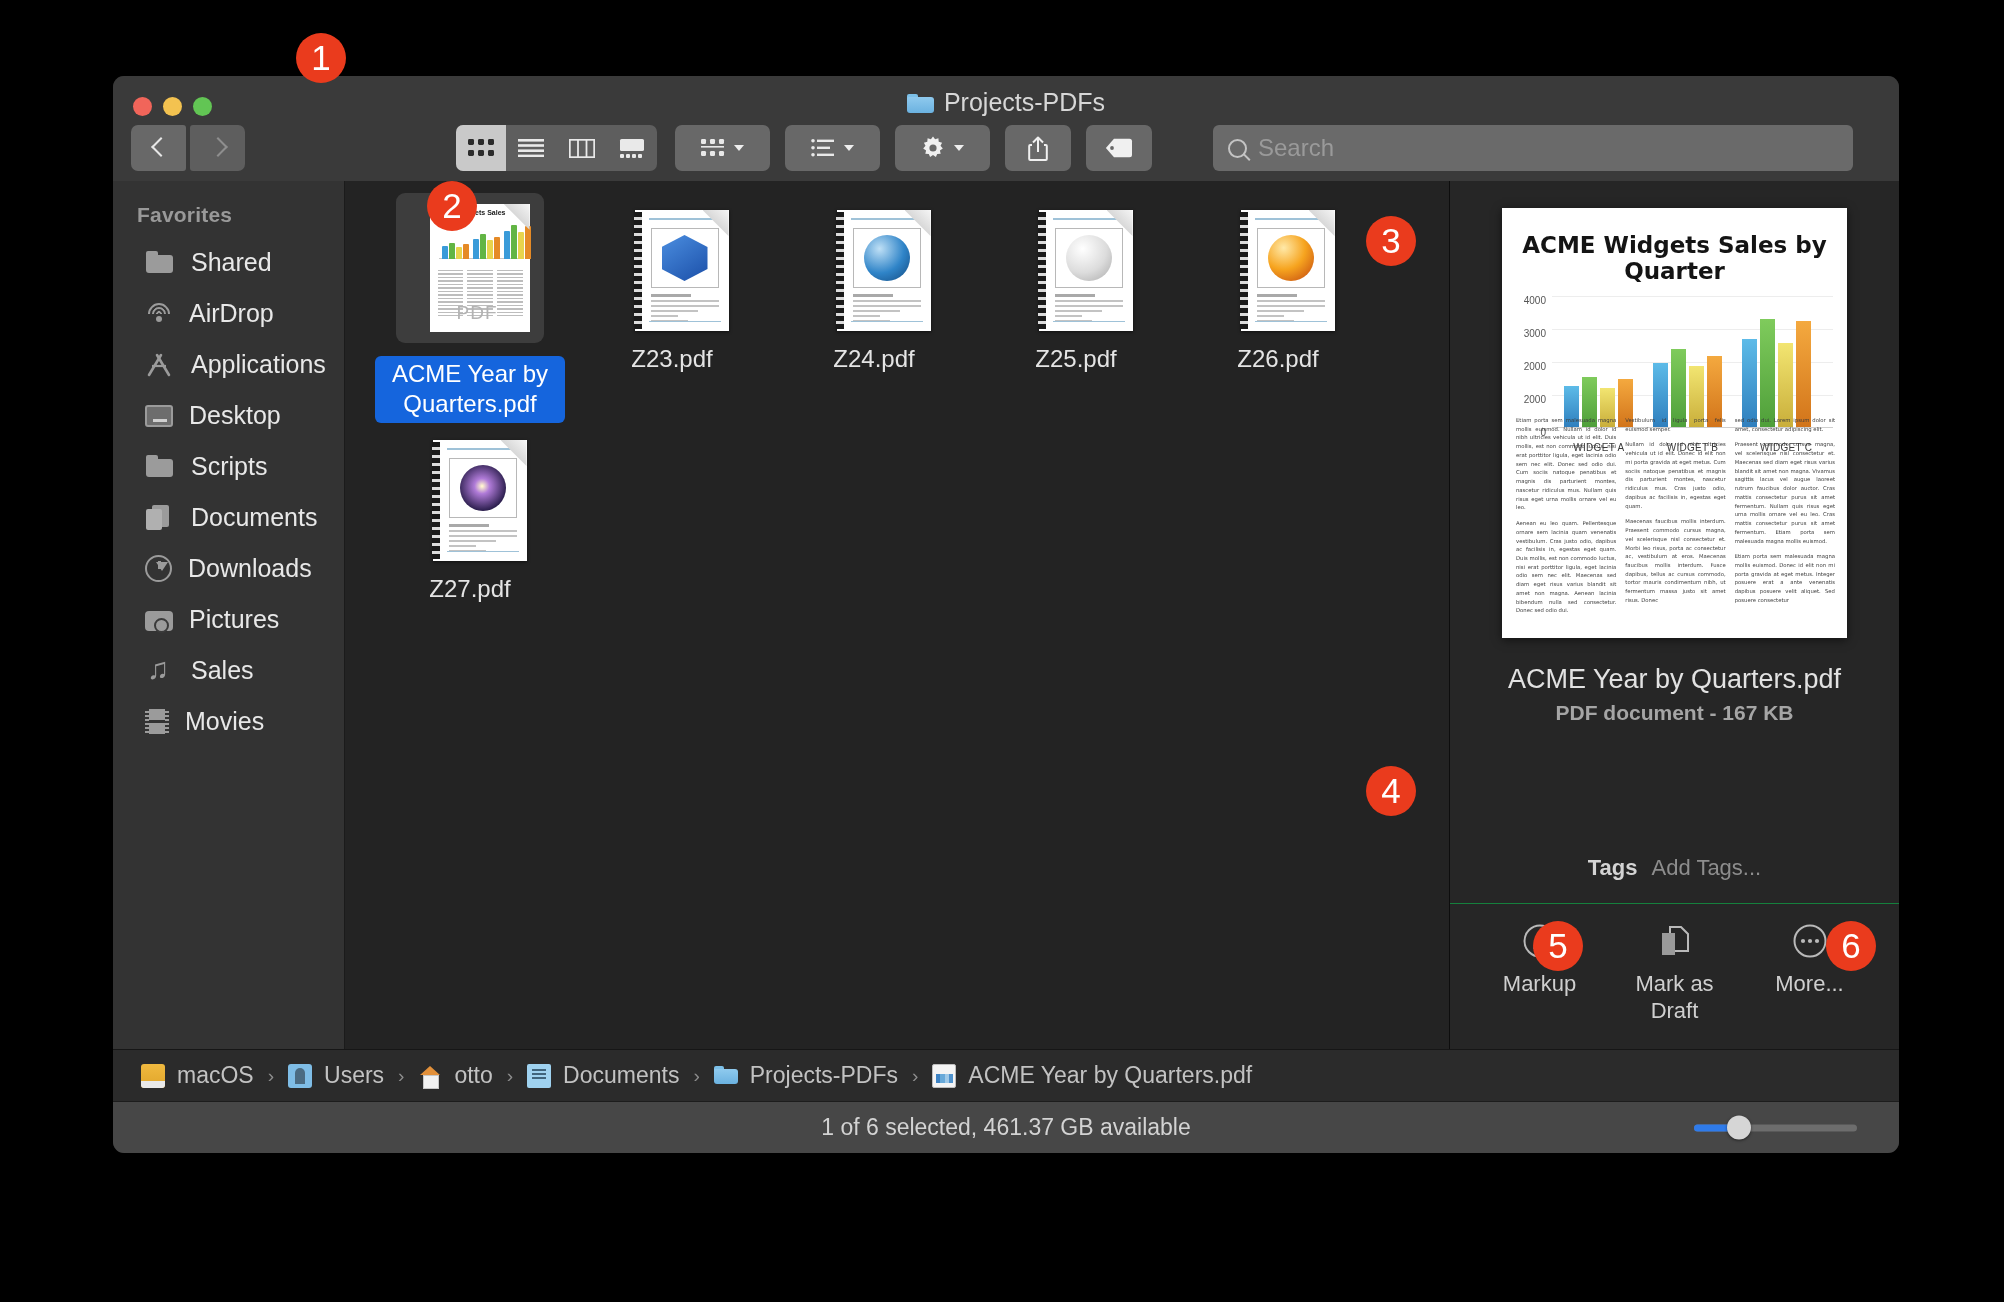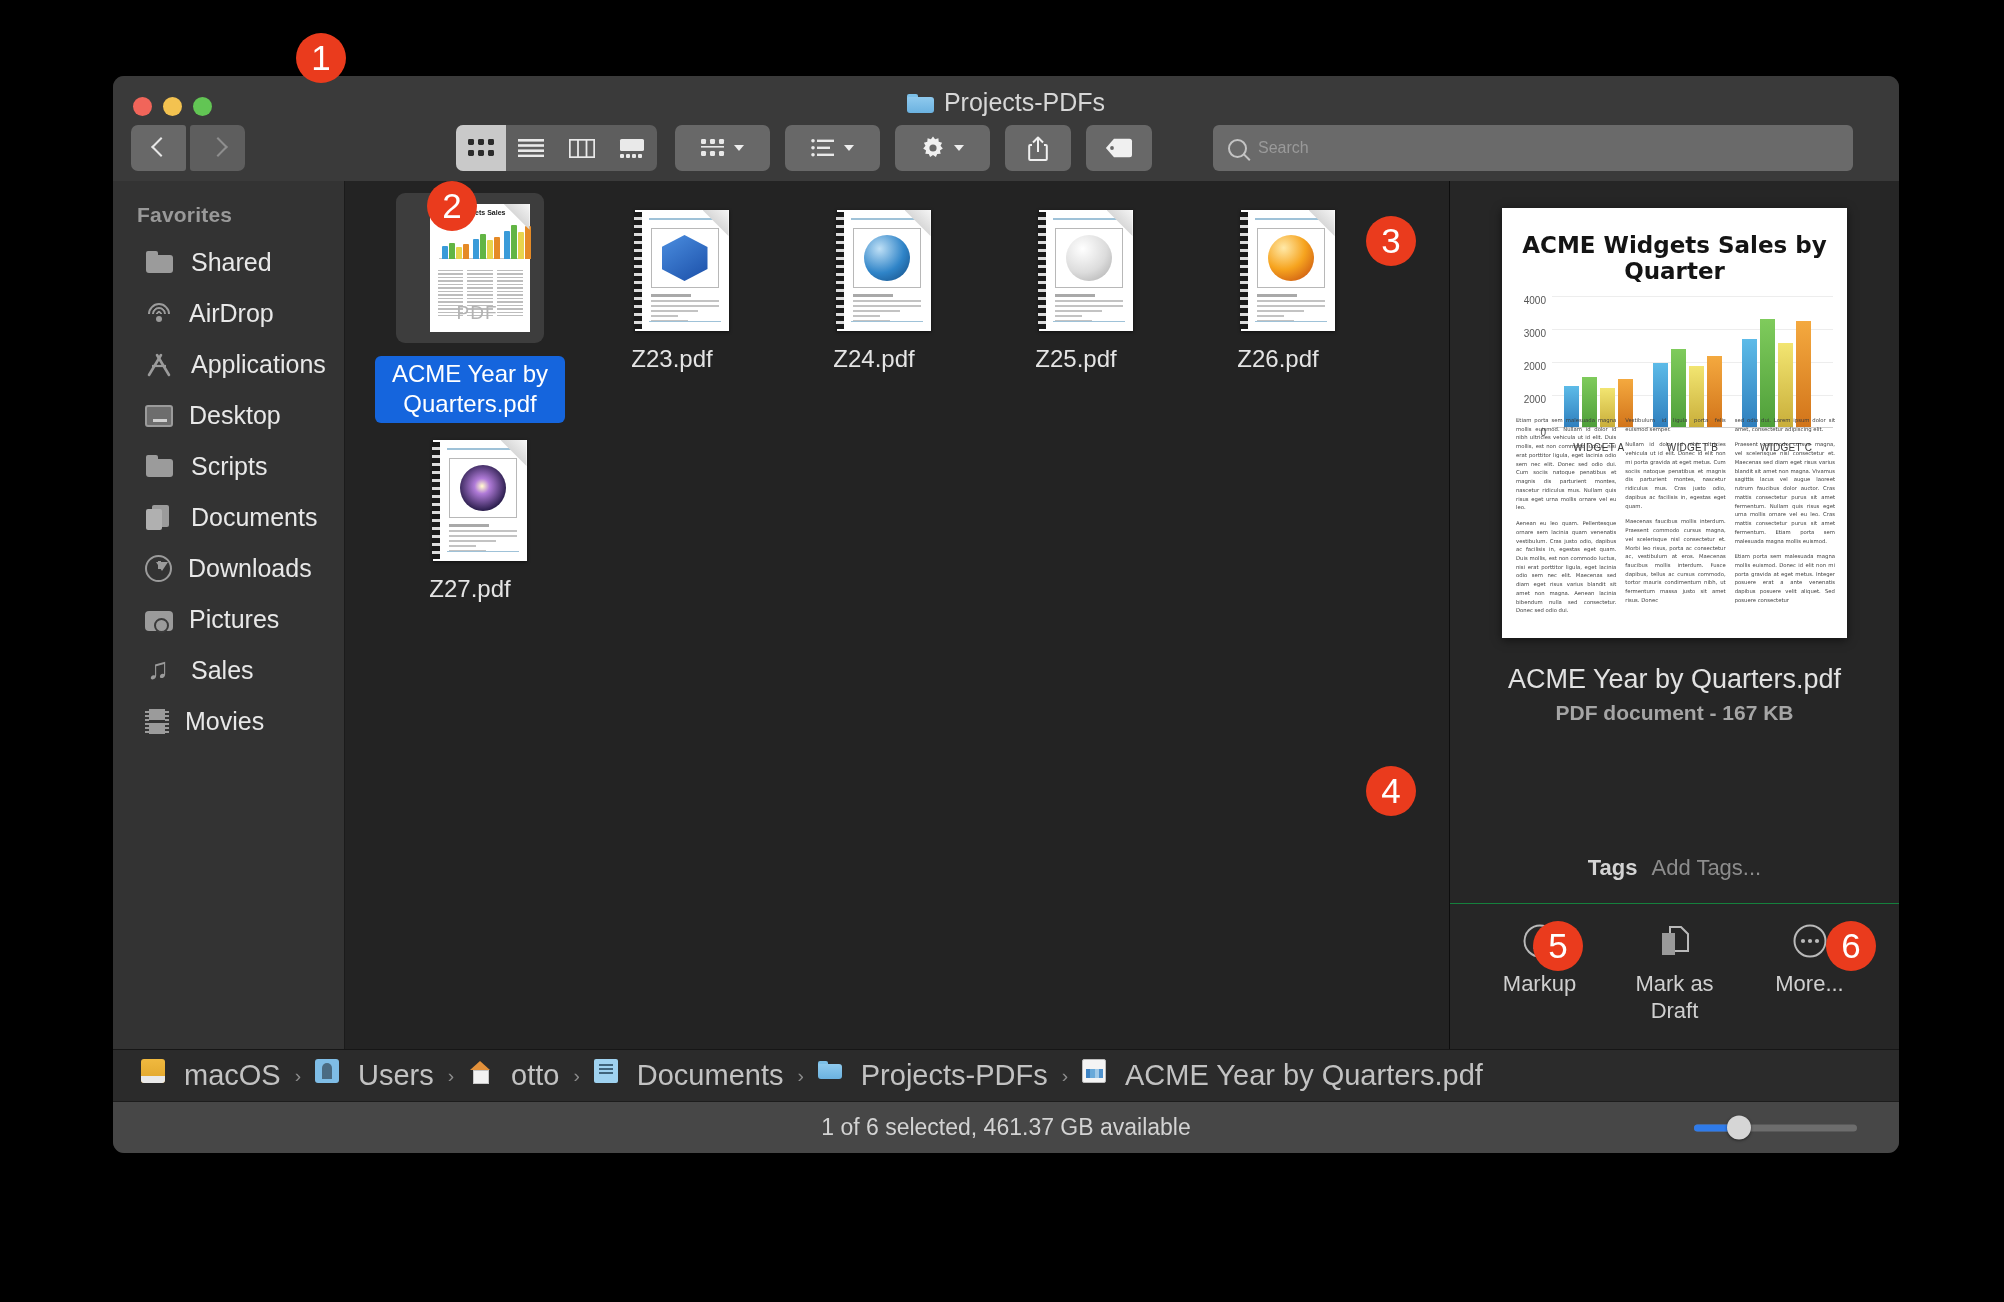--- a/index.html
+++ b/index.html
@@ -89,21 +89,21 @@
   .grpE{left:973px;width:66px;}
 
   .caret{width:0;height:0;border-left:5.5px solid transparent;border-right:5.5px solid transparent;border-top:6px solid #eee;}
 
   .searchbox{
     position:absolute;left:1100px;top:2px;width:640px;height:46px;
     background:#6a6a6a;border-radius:6px;display:flex;align-items:center;padding-left:15px;gap:11px;
   }
   .mag{width:19px;height:19px;border:2.4px solid #c4c4c4;border-radius:50%;position:relative;flex:none;}
   .mag:after{content:"";position:absolute;right:-6px;bottom:-3px;width:9px;height:2.4px;background:#c4c4c4;transform:rotate(45deg);}
-  .searchbox span{font-size:16px;color:#9a9a9a;}
+  .searchbox span{font-size:24px;color:#9a9a9a;}
 
   
   .body{position:absolute;left:0;top:105px;width:100%;bottom:104px;display:flex;}
 
   .sidebar{
     width:232px;flex:none;background:#333333;
     border-right:1px solid #1b1b1b;padding-top:16px;
   }
   .sb-head{
     font-size:21px;color:#999999;font-weight:700;padding:6px 0 10px 24px;letter-spacing:.2px;
@@ -225,21 +225,21 @@
     padding:17px 22px 24px;}
   .action{display:flex;flex-direction:column;align-items:center;gap:10px;width:120px;cursor:default;}
   .action .alabel{font-size:22px;color:#cfcfcf;text-align:center;line-height:1.22;}
   .aico{width:40px;height:40px;display:flex;align-items:center;justify-content:center;}
 
   
   .pathbar{
     position:absolute;left:0;bottom:52px;width:100%;height:52px;background:#2b2b2b;
     display:flex;align-items:center;padding-left:28px;gap:10px;border-top:1px solid #161616;
   }
-  .crumb{display:flex;align-items:flex-start;gap:19px;font-size:29px;color:#c2c2c2;cursor:default;}
+  .crumb{display:flex;align-items:center;gap:12px;font-size:23px;color:#c2c2c2;cursor:default;}
   .sep{color:#8d8d8d;font-size:19px;margin:0 4px;}
   .ci{width:24px;height:24px;flex:none;position:relative;}
   .ci-disk{background:linear-gradient(#f0b93f,#e0a52a);border-radius:3px;}
   .ci-disk:after{content:"";position:absolute;left:0;bottom:0;width:24px;height:7px;background:#e9e9e9;border-radius:0 0 3px 3px;}
   .ci-users{background:#7fbde6;border-radius:3px;}
   .ci-users:after{content:"";position:absolute;left:7px;top:4px;width:10px;height:16px;background:#4b6b82;border-radius:5px 5px 0 0;}
   .ci-home{background:transparent;}
   .ci-home:before{content:"";position:absolute;left:2px;top:2px;width:0;height:0;border-left:10px solid transparent;border-right:10px solid transparent;border-bottom:9px solid #e2903a;}
   .ci-home:after{content:"";position:absolute;left:5px;top:11px;width:14px;height:12px;background:#f2f2f2;border:1px solid #c7c7c7;}
   .ci-doc{background:#9fd2f0;border-radius:2px;}

